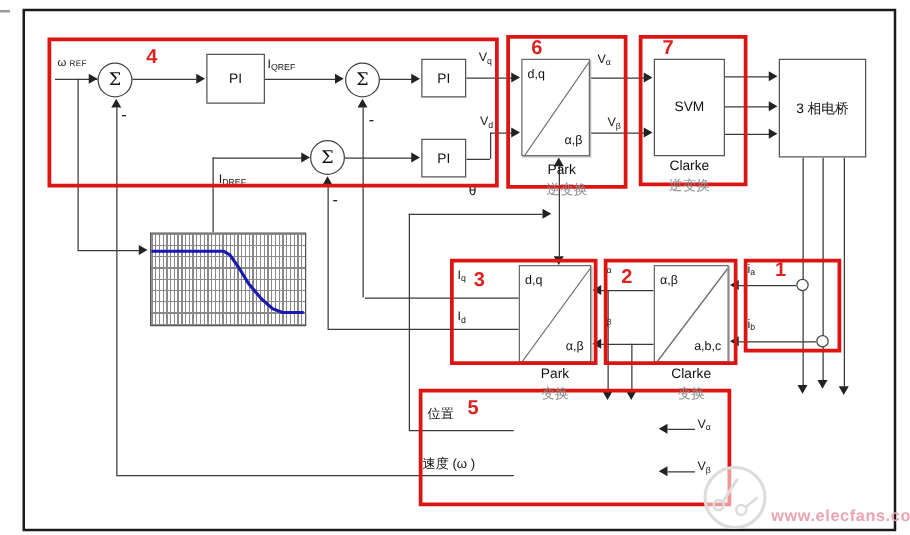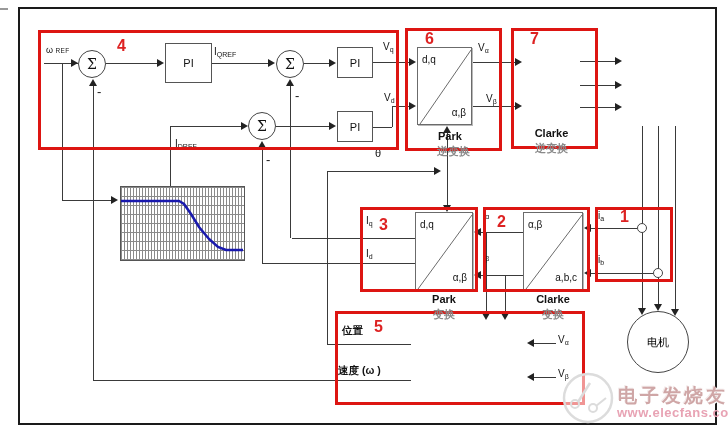--- a/index.html
+++ b/index.html
@@ -36,21 +36,21 @@
   .sensor{position:absolute;width:10px;height:10px;border:1px solid #444;border-radius:50%;
           background:#fff;z-index:4;box-sizing:border-box;}
   
   .rbox{position:absolute;border:3px solid var(--red-box);background:transparent;z-index:6;box-sizing:border-box;}
   .rnum{position:absolute;color:var(--red-num);font-size:16px;font-weight:bold;z-index:7;}
   
   .lbl{position:absolute;font-size:10px;color:#141414;white-space:nowrap;z-index:5;}
   .lbl sub{font-size:7px;vertical-align:-2px;}
   .lbl .sm{font-size:6.5px;letter-spacing:.3px;}
   .minus{position:absolute;font-size:13px;color:#141414;z-index:5;}
-  .cap{position:absolute;font-size:11px;color:#111;z-index:7;white-space:nowrap;font-weight:bold;}
+  .cap{position:absolute;font-size:11px;color:#111;z-index:7;white-space:nowrap;}
   .cap.gray{color:var(--gray-text);}
   .cap.center{text-align:center;}
   .theta{position:absolute;font-size:11px;color:#141414;z-index:5;}
   
   .graph{position:absolute;left:120px;top:186px;width:123px;height:73px;z-index:4;
          border:1px solid #555;background:
            repeating-linear-gradient(to right,#8a8a8a 0 1px,transparent 1px 3px),
            repeating-linear-gradient(to bottom,#8a8a8a 0 1px,transparent 1px 9px),#fff;}
   .graph svg{position:absolute;left:0;top:0;}
   
@@ -178,22 +178,25 @@
     <span class="br">α,β</span>
   </div>
   <div class="tbox" style="left:523px;top:212px;width:60px;height:78px">
     <svg width="60" height="78">
         <line x1="2" y1="76" x2="58" y2="2" stroke="#6b6b6b" stroke-width="1"></line>
       </svg>
     <span class="tl">α,β</span>
     <span class="br">a,b,c</span>
   </div>
 
-  <div class="circle" style="left:627px;top:311px;width:62px;height:62px;font-size:11px">
-    <span>电机</span>
+  <div class="box" style="left:523px;top:47px;width:57px;height:78px">
+    <span>SVM</span>
+    </div>
+  <div class="box" style="left:623px;top:47px;width:70px;height:79px">
+    <span>3 相电桥</span>
     </div>
 
   <div class="sensor" style="left:637px;top:223px"></div>
   <div class="sensor" style="left:653px;top:268px"></div>
 
   <div class="graph">
     <svg width="123" height="73">
       <polyline points="0,14 58,14 63,17 70,27 78,40 88,52 97,60 105,63 122,63" fill="none" stroke="#1a1aae" stroke-width="2.5"></polyline>
     </svg>
   </div>
@@ -241,15 +244,14 @@
   <span class="cap center" style="left:523px;top:293px;width:60px">Clarke</span>
   <span class="cap gray center" style="left:523px;top:307px;width:60px">变换</span>
 
   <svg class="wm-logo" width="54" height="56">
     <circle cx="28" cy="28" r="24" fill="rgba(255,255,255,0.55)" stroke="#dcdcdc" stroke-width="2.5"></circle>
     <circle cx="15" cy="34" r="4" fill="none" stroke="#dcdcdc" stroke-width="2"></circle>
     <circle cx="33" cy="38" r="4" fill="none" stroke="#dcdcdc" stroke-width="2"></circle>
     <line x1="18" y1="32" x2="30" y2="13" stroke="#dcdcdc" stroke-width="2.5"></line>
     <line x1="36" y1="36" x2="46" y2="28" stroke="#dcdcdc" stroke-width="2"></line>
   </svg>
-  <span class="wm-title">电子发烧友</span>
   <span class="wm-url">www.elecfans.com</span>
 </div>
 
 </body></html>

